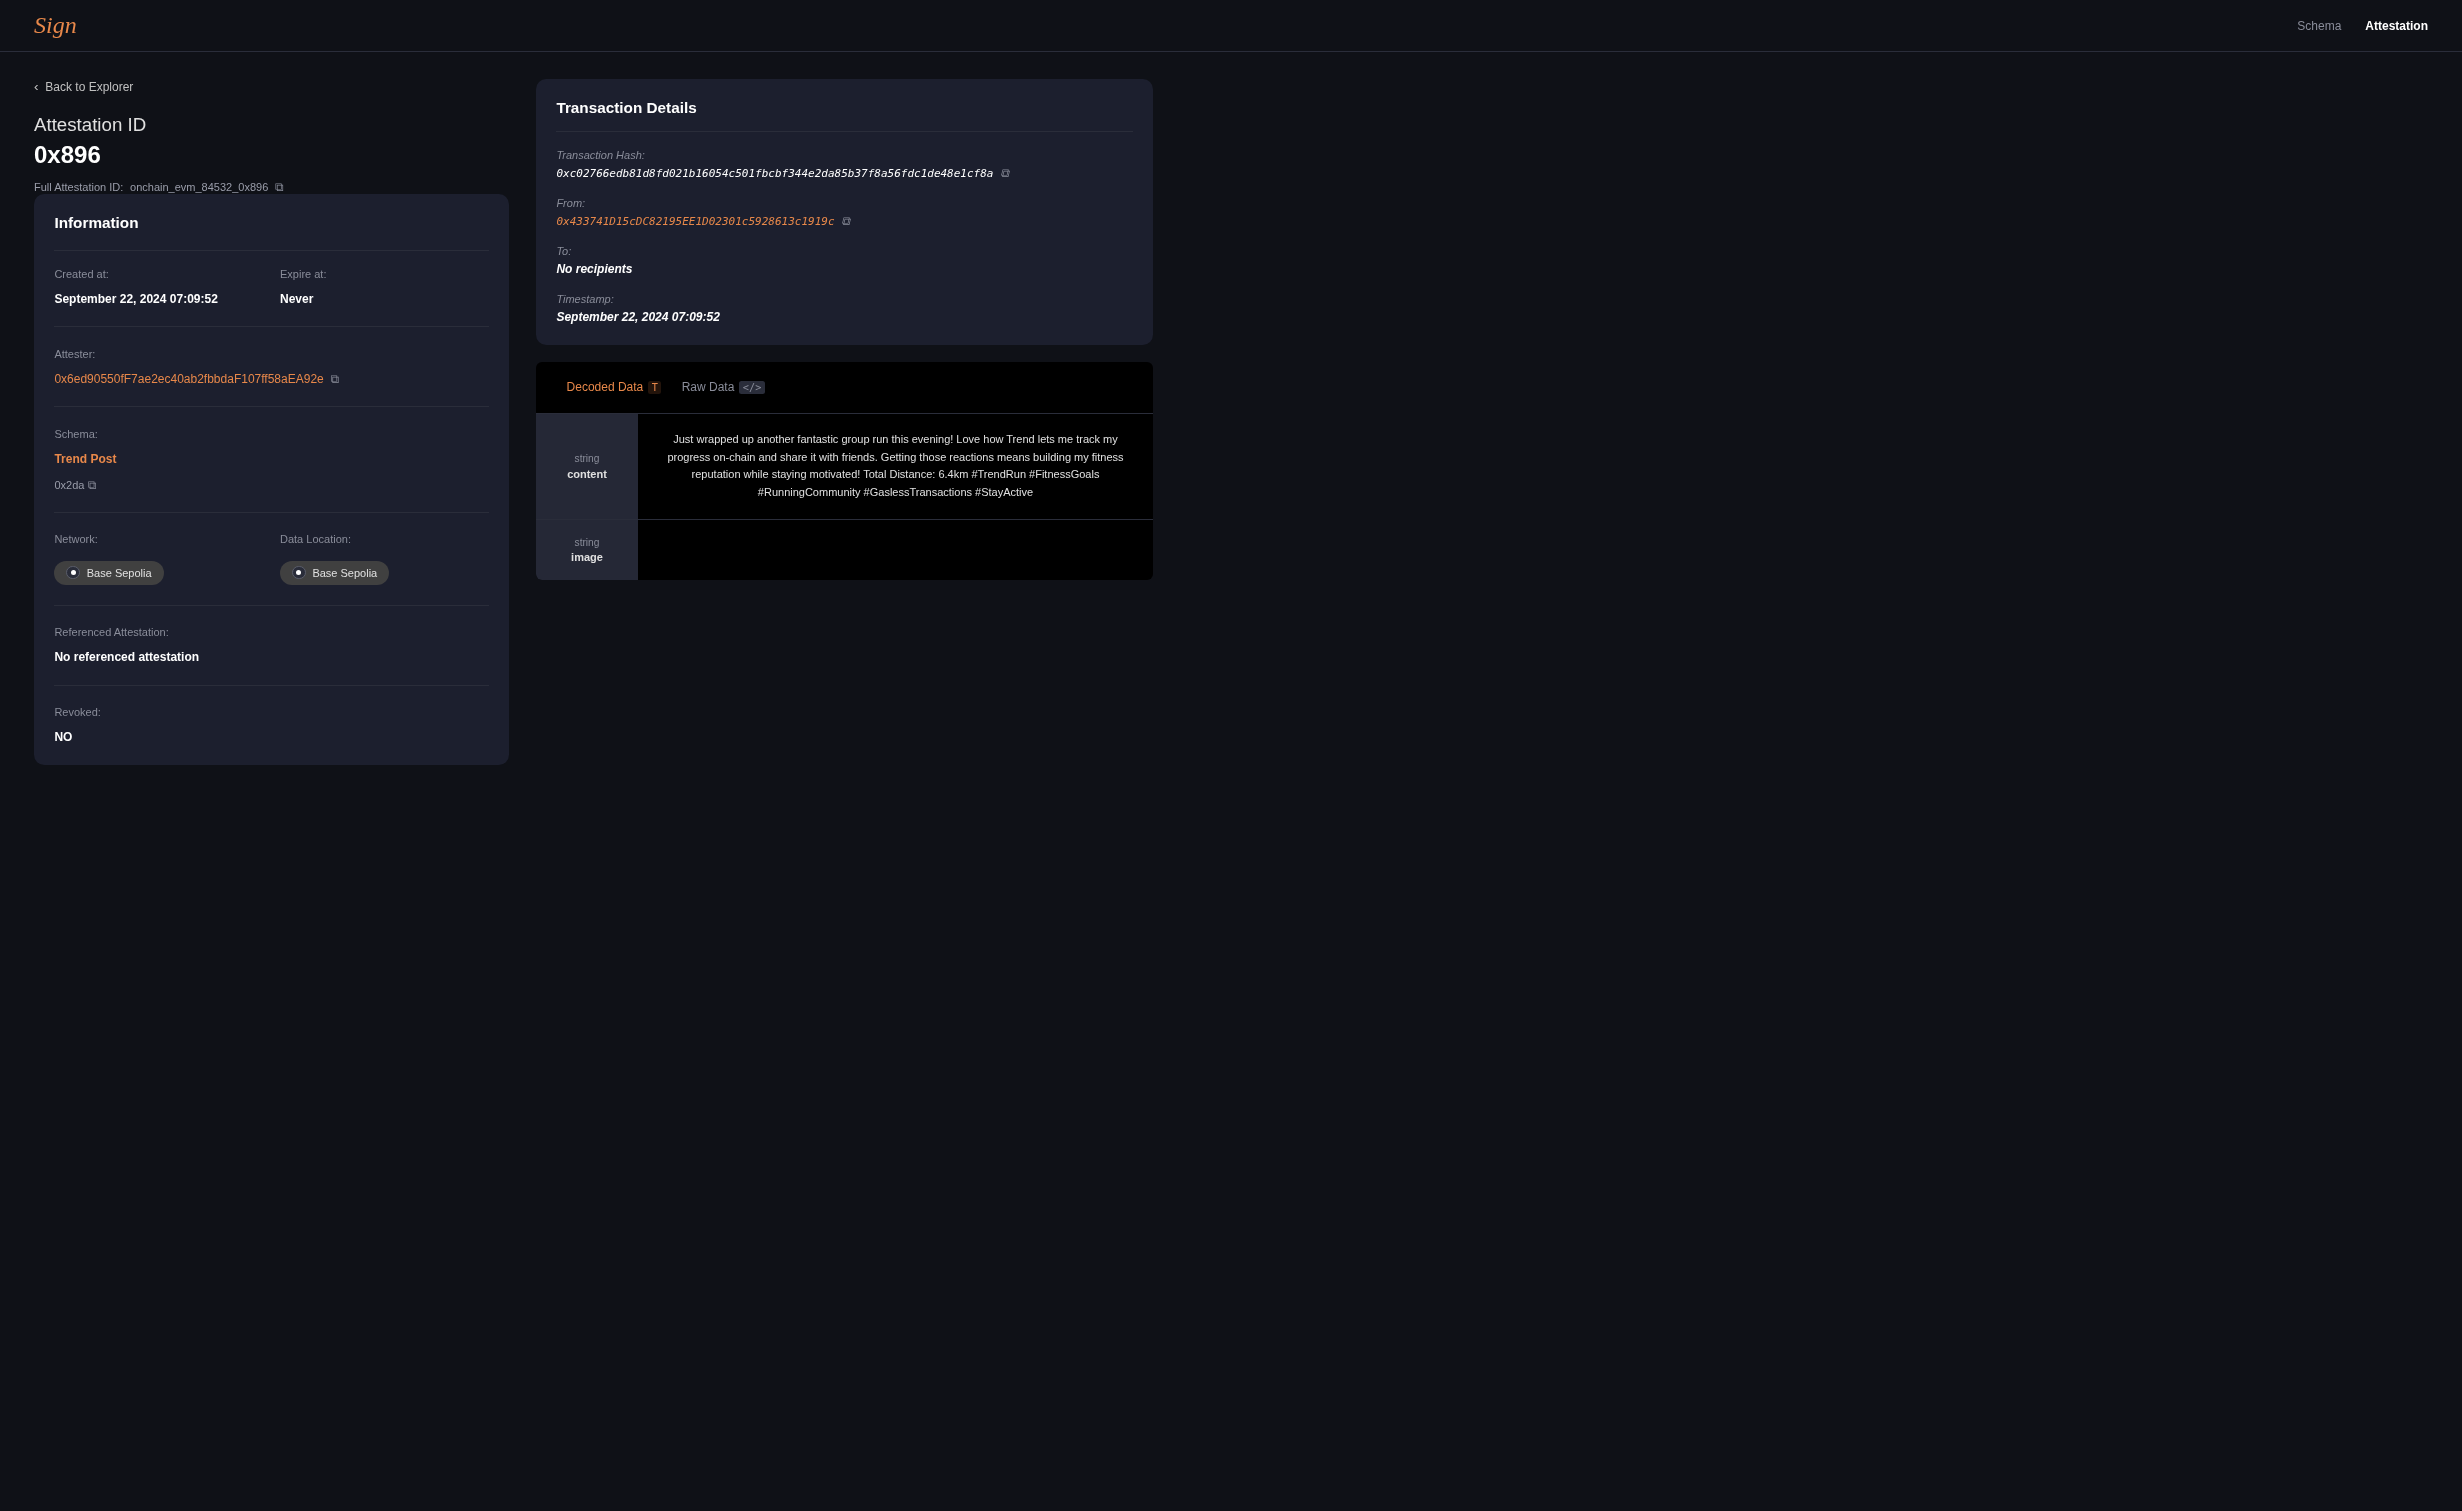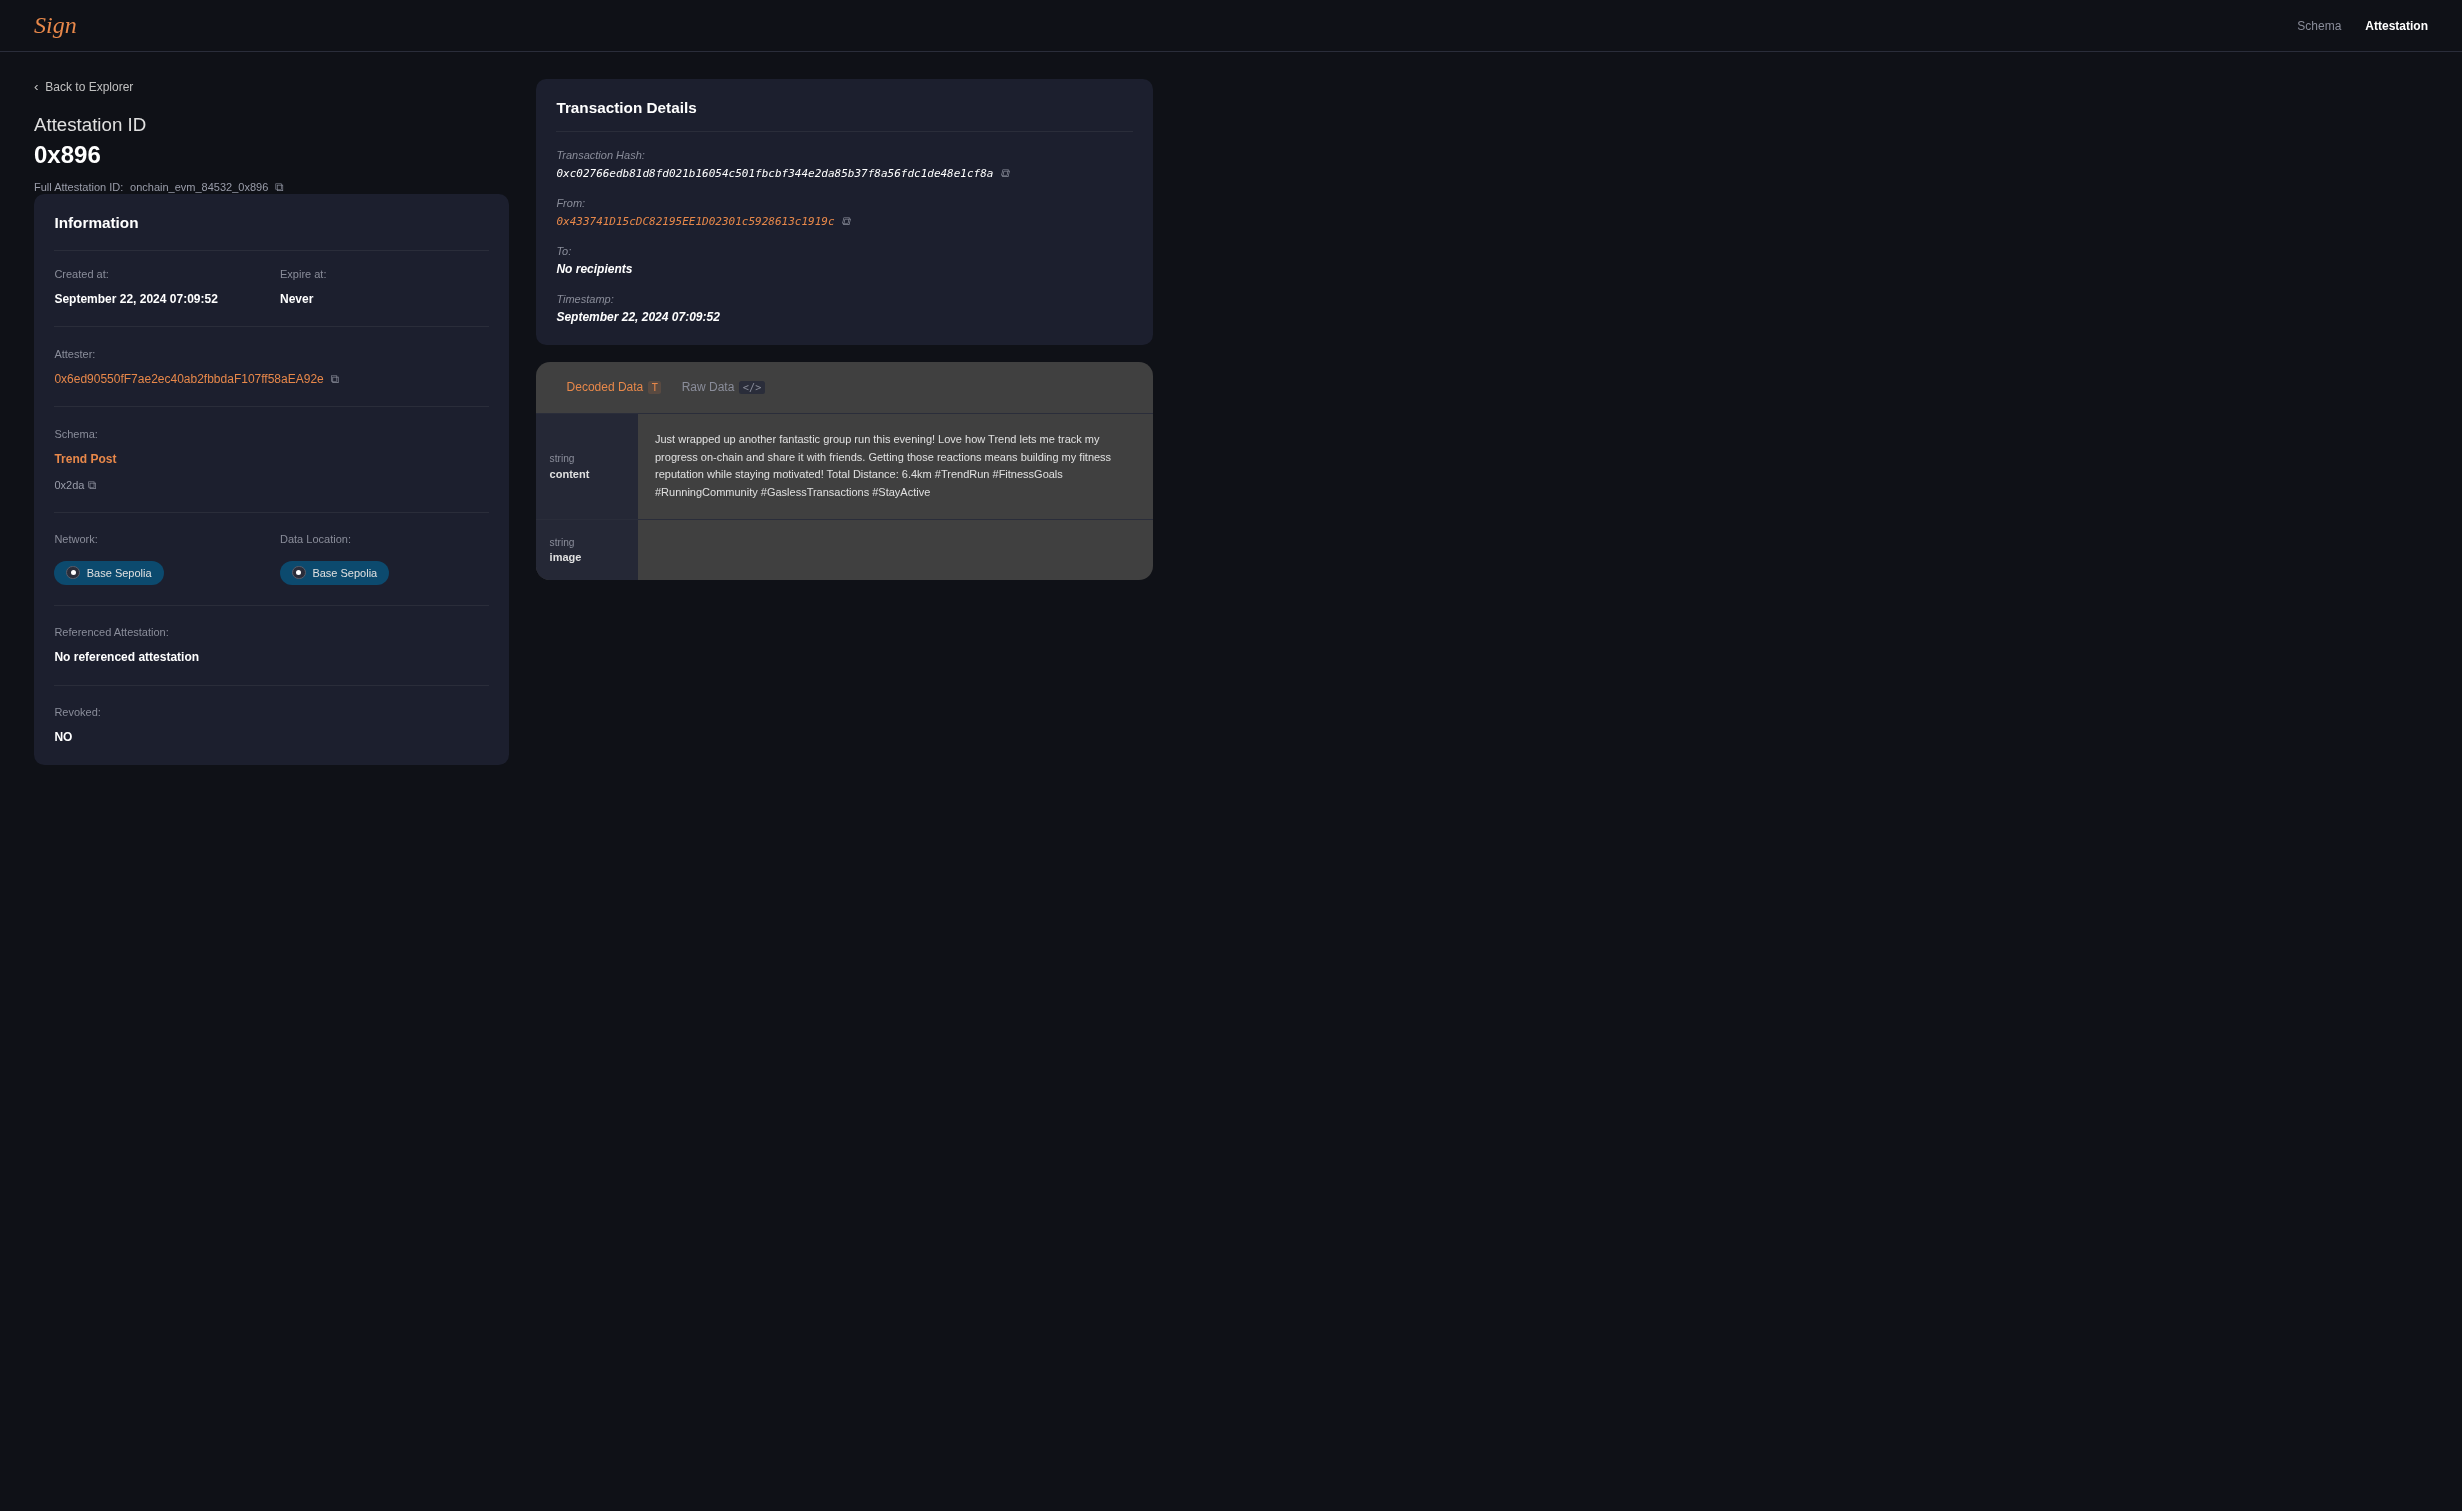--- a/index.html
+++ b/index.html
@@ -149,21 +149,21 @@
       grid-column: 1 / -1;
       border: none;
       border-top: 0.8px solid #2a2d3a;
       margin: 3.4px 0;
     }
     
     .network-badge {
       display: inline-flex;
       align-items: center;
       gap: 6.8px;
-      background: #0c4a6e;
+      background: #404040;
       border-radius: 17px;
       padding: 5.1px 12px;
       font-size: 11px;
       color: #e0e0e0;
     }
     .network-dot {
       width: 13.6px;
       height: 13.6px;
       background: #2a2d3a;
       border-radius: 50%;
@@ -225,23 +225,24 @@
     .tx-from {
       color: #e8884a;
       font-size: 11px;
       font-family: monospace;
       display: flex;
       align-items: center;
       gap: 6.8px;
     }
     
     .data-card {
-      background: #404040;
-      border-radius: 14px;
+      background: #000000;
+      border-radius: 6px;
       overflow: hidden;
+      text-align: center;
     }
     .data-tabs {
       display: flex;
       align-items: center;
       gap: 0;
       padding: 13.6px 20.4px;
       border-bottom: 0.8px solid #2a2d3a;
     }
     .tab-item {
       display: flex;

